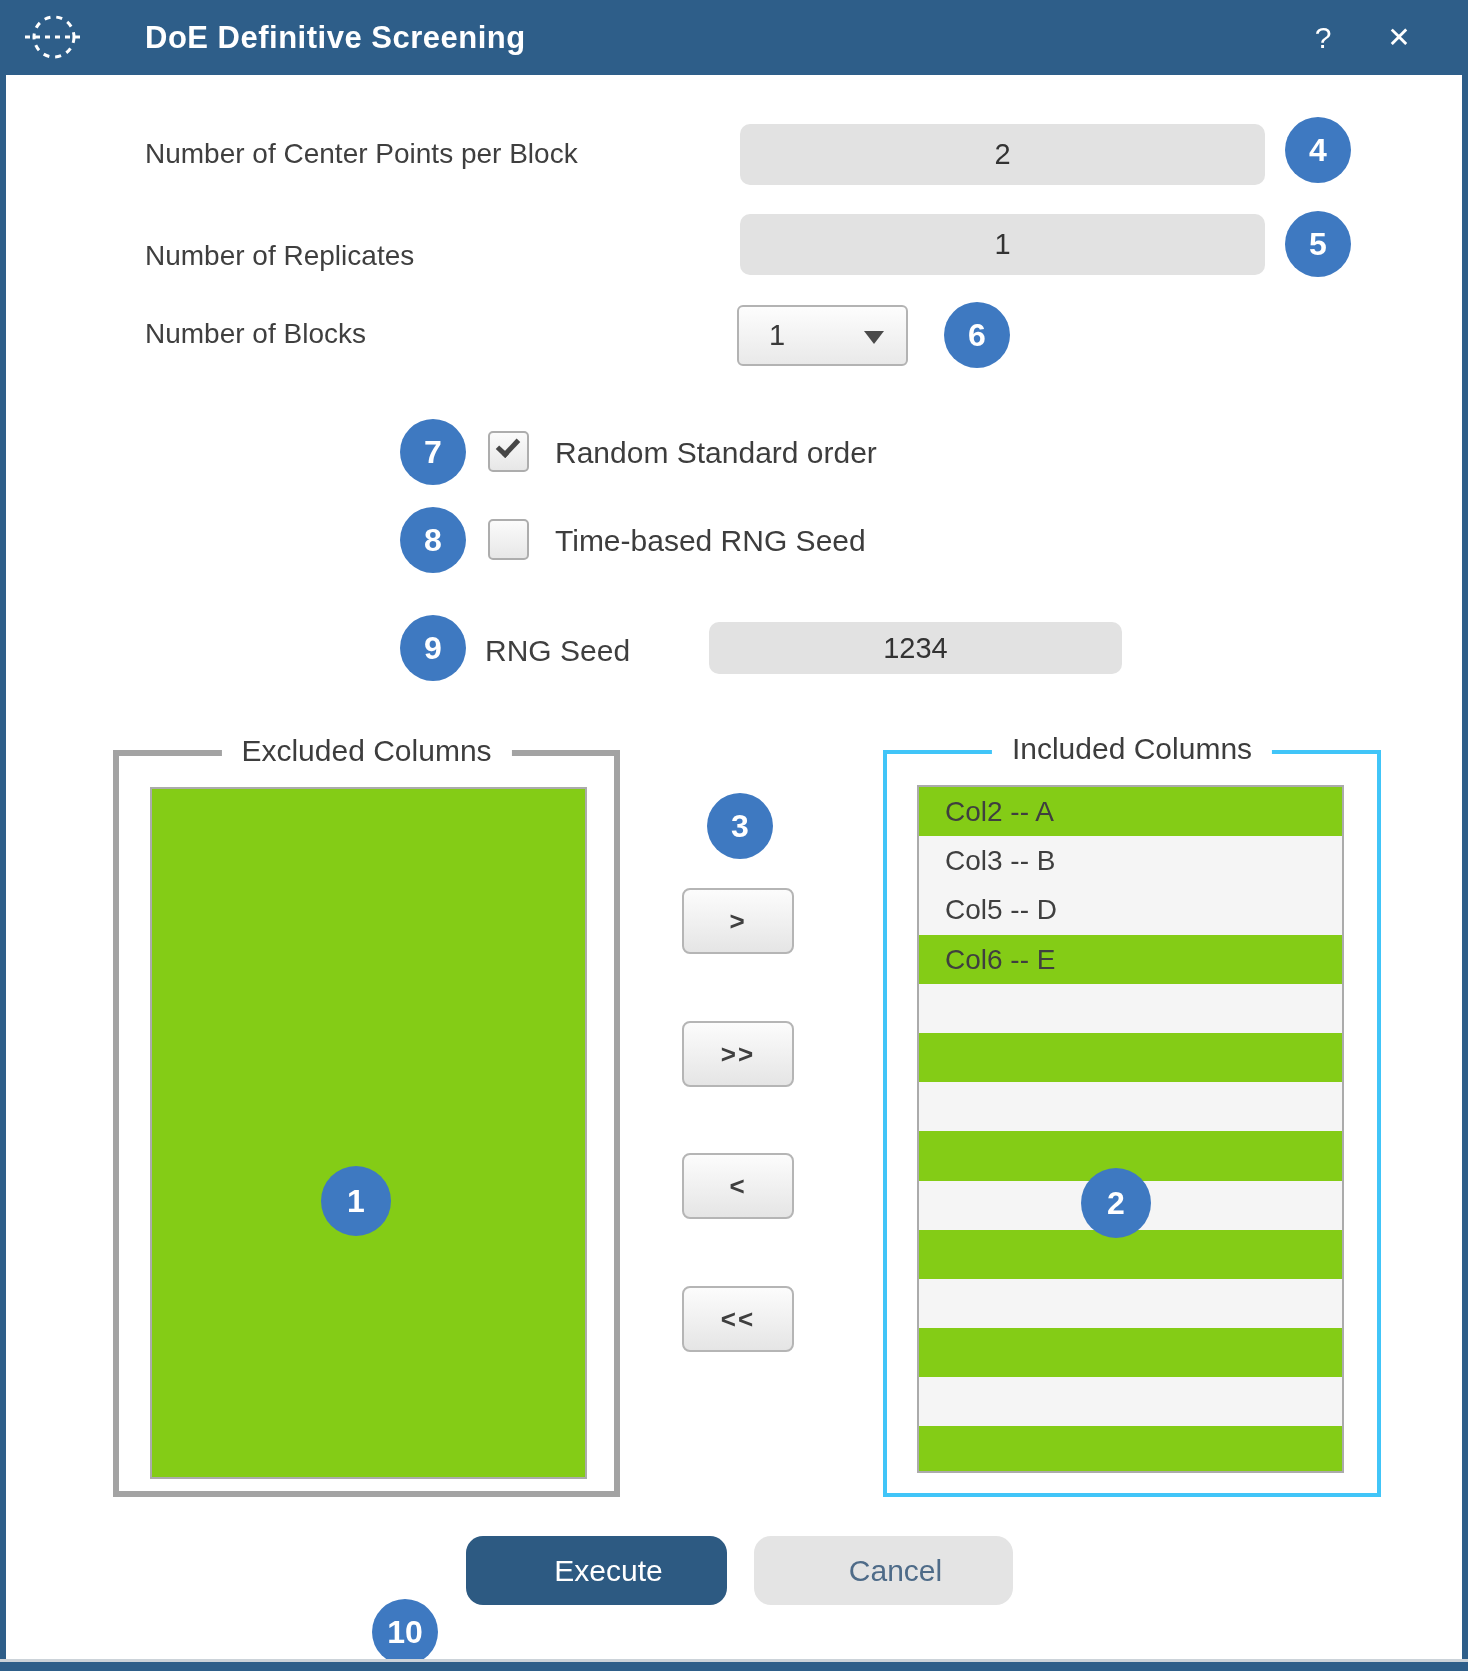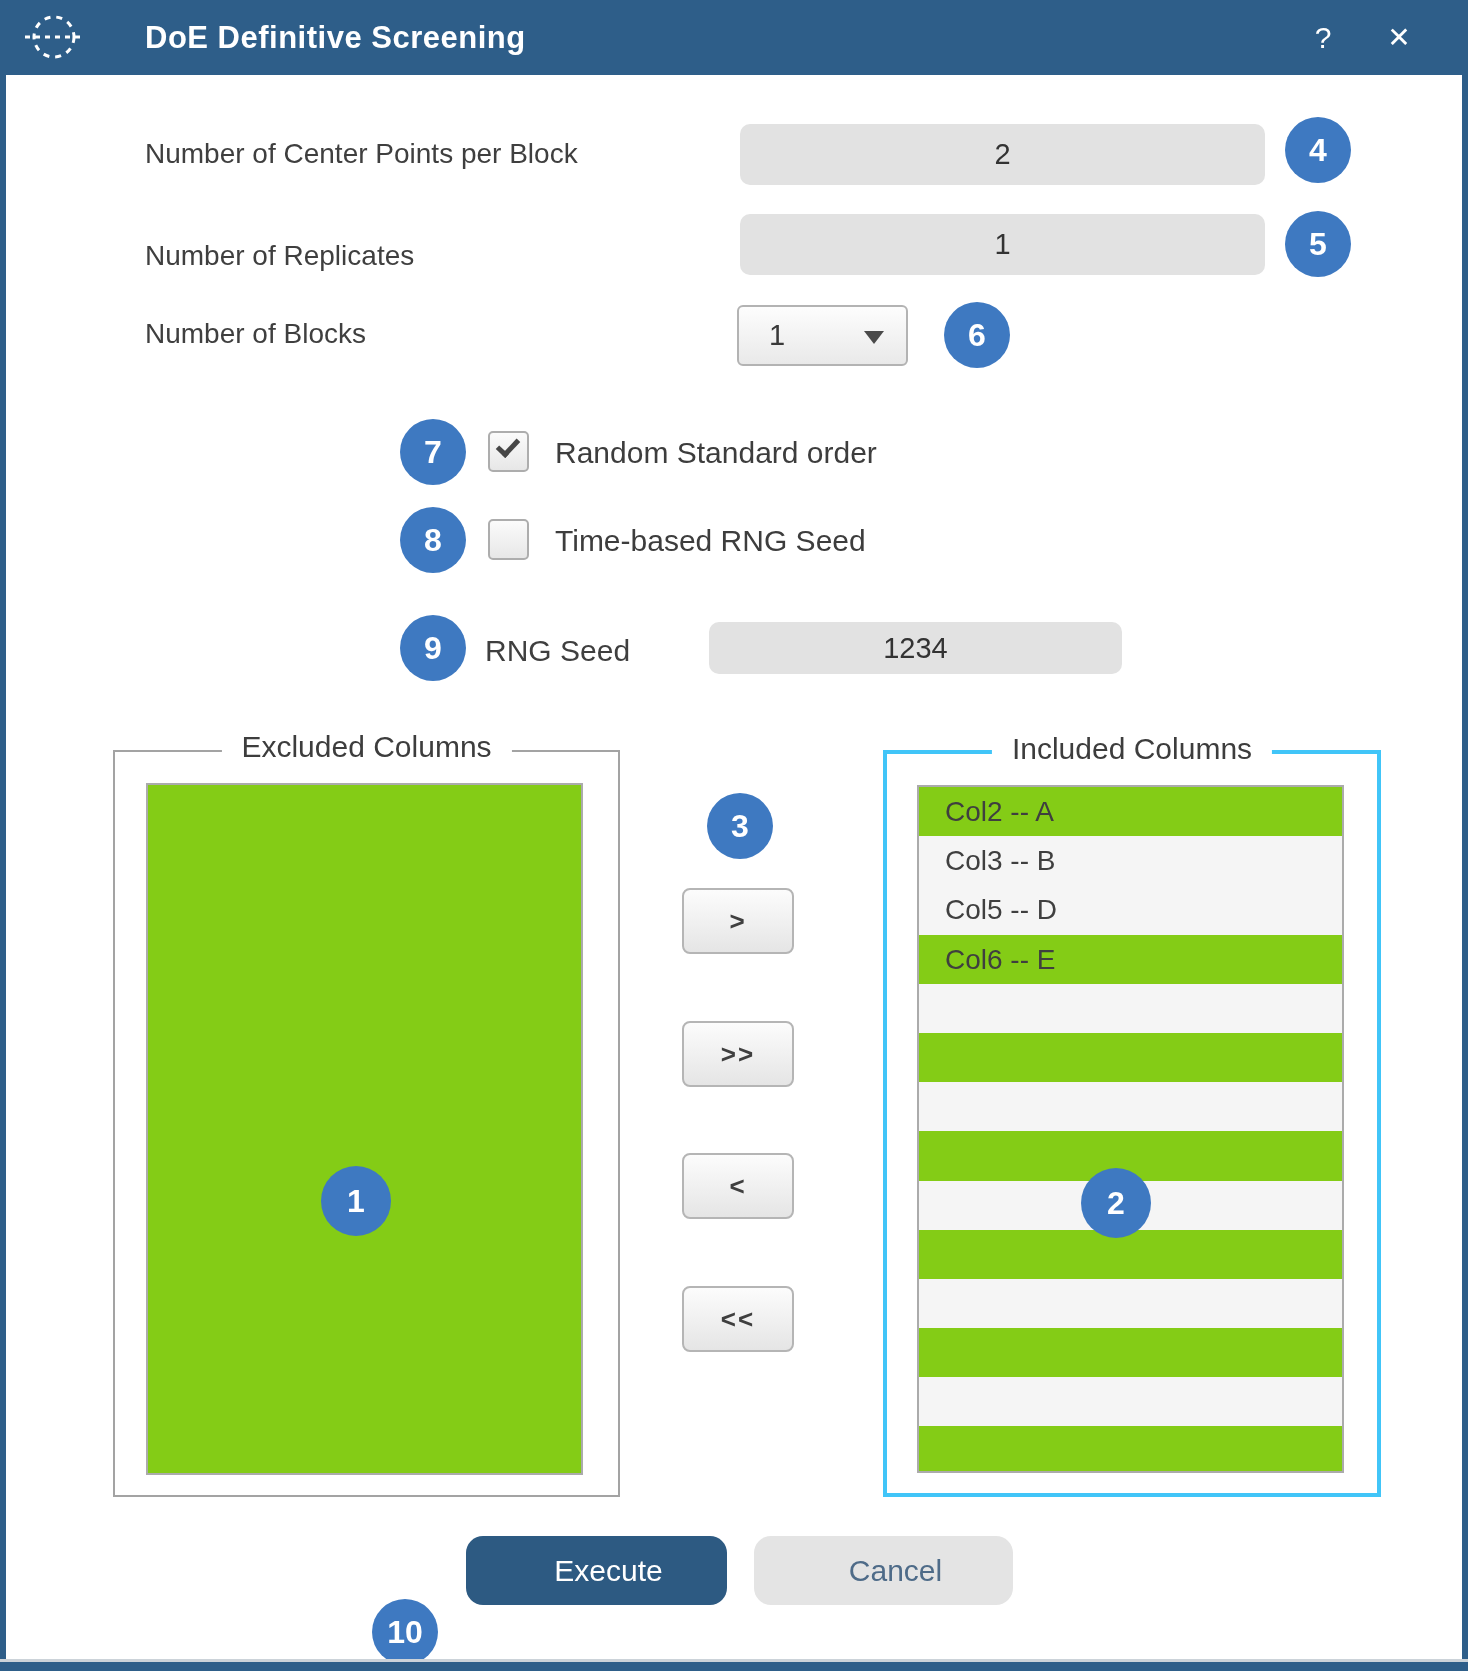--- a/index.html
+++ b/index.html
@@ -42,21 +42,21 @@
   
   .checkbox{position:absolute;left:488px;width:41px;height:41px;background:linear-gradient(#fbfbfb,#e7e7e7);
     border:2px solid #adadad;border-radius:5px;cursor:pointer;}
   .checkbox .mark{display:none;}
   .checkbox.checked .mark{display:block;position:absolute;left:7px;top:6px;width:22px;height:13px;
     border-left:5px solid #474747;border-bottom:5px solid #474747;transform:rotate(-47deg);}
   .cb-label{position:absolute;left:555px;font-size:30px;line-height:41px;color:#3d3d3d;white-space:nowrap;}
 
   
   .group{position:absolute;top:750px;height:747px;}
-  .group-ex{left:113px;width:507px;border:2px solid #a3a3a3;}
+  .group-ex{left:113px;width:507px;border:6px solid #a3a3a3;}
   .group-in{left:883px;width:498px;border:4px solid #41C5F8;}
   .legend{position:absolute;top:-22px;left:50%;transform:translateX(-50%);
     background:#ffffff;padding:0 20px;font-size:30px;color:#3d3d3d;white-space:nowrap;}
   .listbox{position:absolute;background:#84cc16;border:2px solid #ababab;overflow:hidden;}
   .listbox-ex{left:31px;top:31px;width:437px;height:692px;}
   .listbox-in{left:30px;top:31px;width:427px;height:688px;}
   .lrow{height:49.2px;line-height:49.2px;padding-left:26px;font-size:28px;color:#3f3f3f;}
   .lrow.alt{background:#f5f5f5;}
 
   

